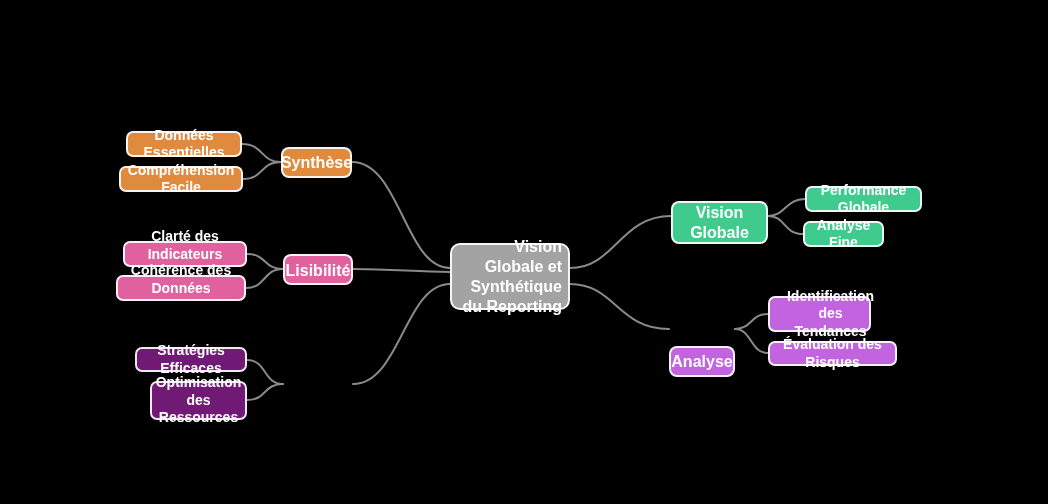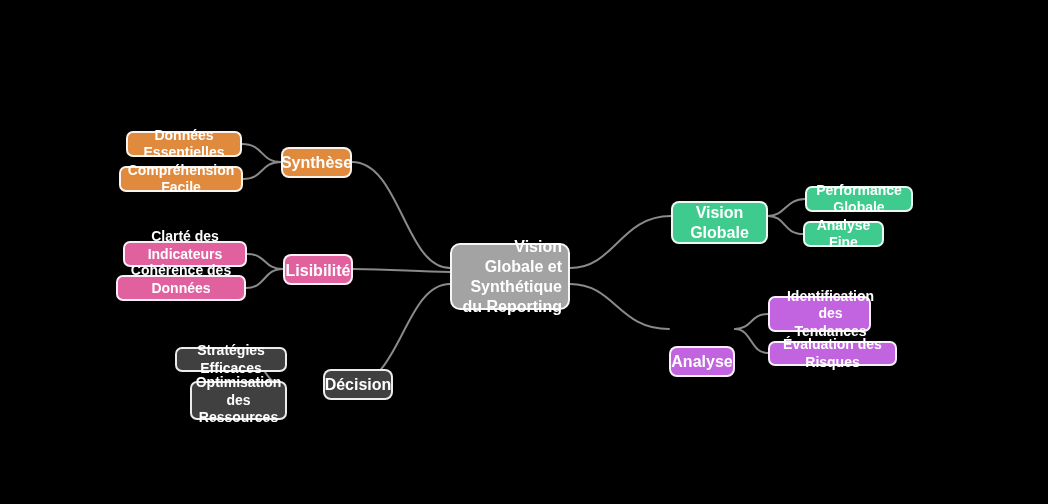--- a/index.html
+++ b/index.html
@@ -51,21 +51,21 @@
   .node.branch {
     font-size: 16px;
   }
   .node.child {
     font-size: 14px;
     border-radius: 7px;
     border-width: 2px;
   }
   .theme-orange { background: #e08a3e; }
   .theme-pink   { background: #e0619e; align-items: flex-end; }
-  .theme-purple { background: #404040; margin-left: 40px; }
+  .theme-purple { background: #701a75; }
   .theme-green  { background: #3fcb8e; }
   .theme-orchid { background: #c263e0; }
 </style>
 </head>
 <body>
 
 <div class="canvas">
 
   <svg class="connectors" width="1048" height="504">
 
@@ -109,34 +109,31 @@
   <div class="node branch theme-pink" style="left:283px; top:254px; width:70px; height:31px;">
     <span>Lisibilité</span>
   </div>
   <div class="node child theme-pink" style="left:123px; top:241px; width:124px; height:26px;">
     <span>Clarté des Indicateurs</span>
   </div>
   <div class="node child theme-pink" style="left:116px; top:275px; width:130px; height:26px;">
     <span>Cohérence des Données</span>
   </div>
 
-  <div class="node branch theme-purple" style="left:283px; top:369px; width:70px; height:31px;">
-    <span>Décision</span>
-  </div>
   <div class="node child theme-purple" style="left:135px; top:347px; width:112px; height:25px;">
     <span>Stratégies Efficaces</span>
   </div>
   <div class="node child theme-purple" style="left:150px; top:381px; width:97px; height:39px;">
     <span>Optimisation des Ressources</span>
   </div>
 
   <div class="node branch theme-green" style="left:671px; top:201px; width:97px; height:43px;">
     <span>Vision Globale</span>
   </div>
-  <div class="node child theme-green" style="left:805px; top:186px; width:108px; height:26px;">
+  <div class="node child theme-green" style="left:805px; top:186px; width:117px; height:26px;">
     <span>Performance Globale</span>
   </div>
   <div class="node child theme-green" style="left:803px; top:221px; width:81px; height:26px;">
     <span>Analyse Fine</span>
   </div>
 
   <div class="node branch theme-orchid" style="left:669px; top:314px; width:66px; height:31px;margin-top:32px;">
     <span>Analyse</span>
   </div>
   <div class="node child theme-orchid" style="left:768px; top:296px; width:103px; height:36px;padding-left:28px;">

